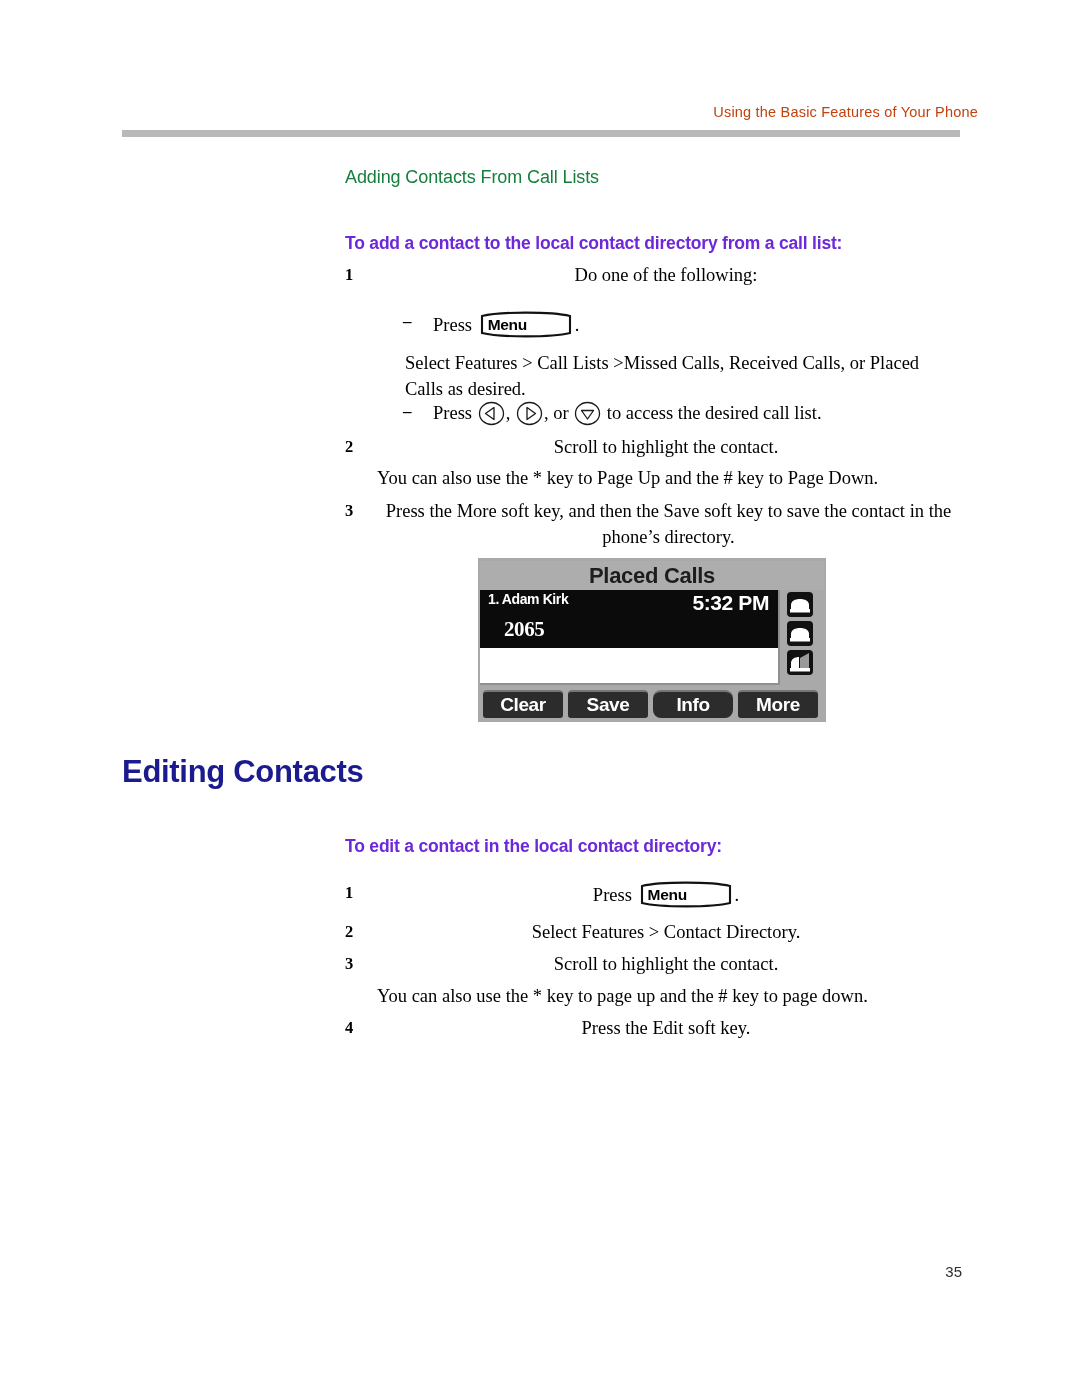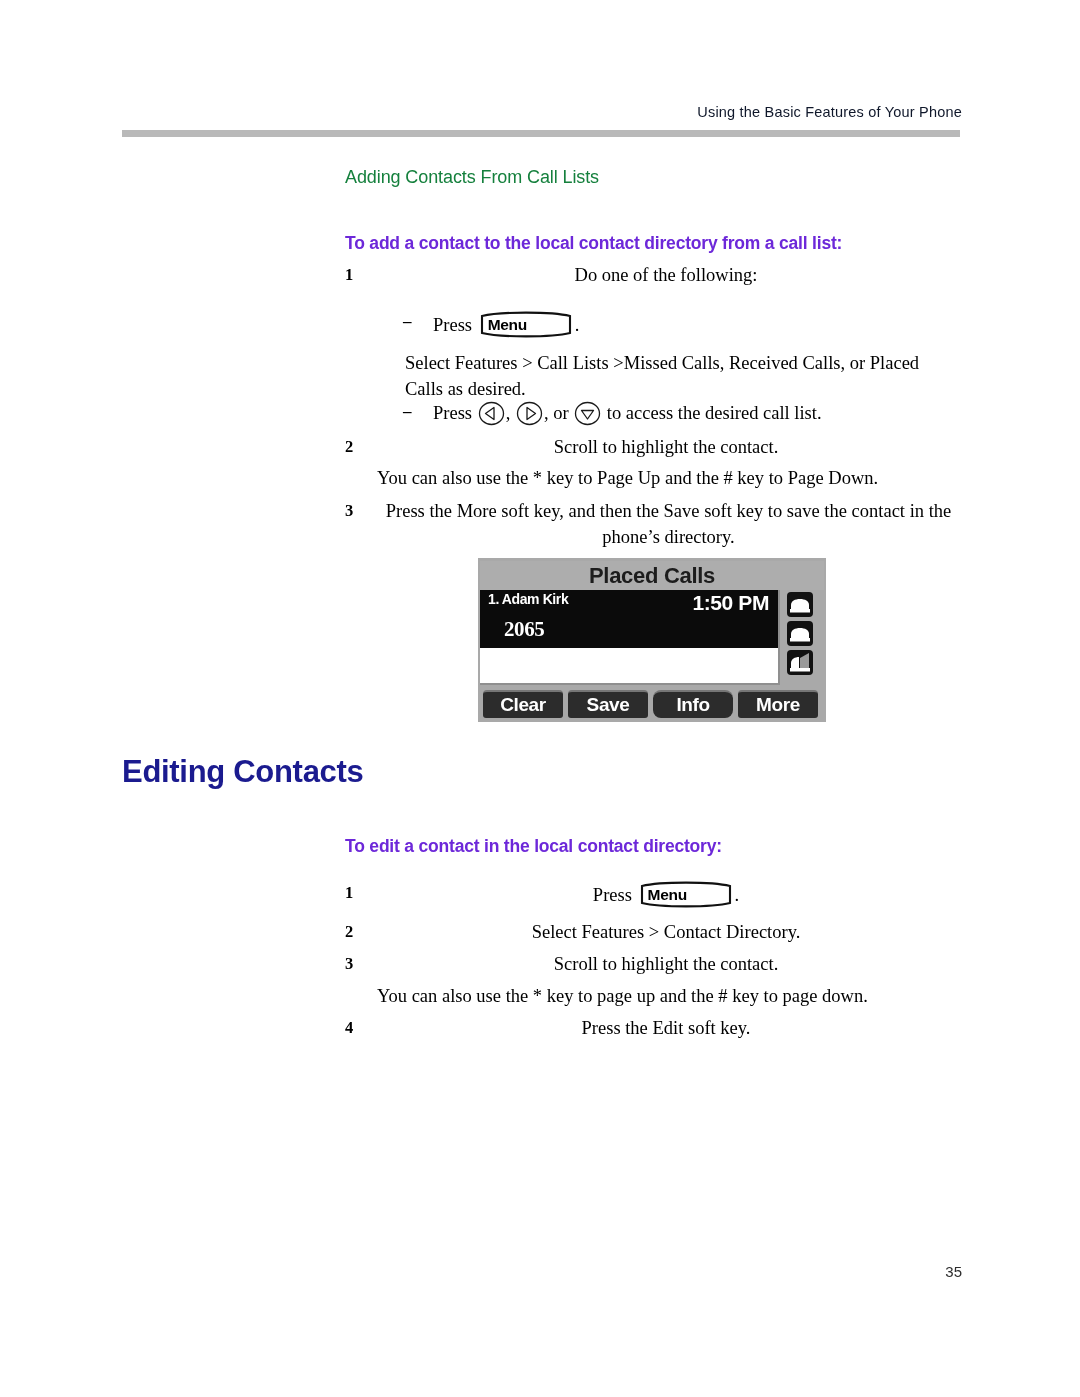--- a/index.html
+++ b/index.html
@@ -19,25 +19,25 @@
   .page {
     position: absolute;
     inset: 0;
     background: #ffffff;
   }
 
   
   .header-text {
     position: absolute;
     top: 104px;
-    right: 118px;
+    right: 102px;
     font-family: "Liberation Sans", sans-serif;
     font-size: 14.5px;
     letter-spacing: 0.2px;
-    color: #0f172a;
+    color: #c2410c;
     white-space: nowrap;
   }
   .header-rule {
     position: absolute;
     top: 130px;
     left: 122px;
     width: 838px;
     height: 7px;
     background: #b9b9b9;
   }
@@ -365,21 +365,21 @@
     <span class="body"><span>Press the </span><b class="bold">More</b><span> soft key, and then the </span><b class="bold">Save</b><span> soft key to save the contact in the phone’s directory.</span></span>
   </div>
 
   <div class="lcd-fig">
     <div class="lcd-body"></div>
     <div class="lcd-title">Placed Calls</div>
 
     <div class="lcd-screen">
       <div class="lcd-row-sel">
         <span class="nm">1. Adam Kirk</span>
-        <span class="tm">1:50 PM</span>
+        <span class="tm">5:32 PM</span>
         <span class="num2">2065</span>
       </div>
     </div>
 
     <div class="line-keys">
       <div class="line-key lk0">
         <svg width="28" height="27" viewBox="0 0 28 27" aria-hidden="true">
           <rect x="1" y="1" width="26" height="25" rx="4" fill="#111"></rect>
           <path d="M5,18 L5,14 C5,10 9,8 14,8 C19,8 23,10 23,14 L23,18 Z" fill="#fff"></path>
           <rect x="4" y="18" width="20" height="3.5" fill="#fff"></rect>

